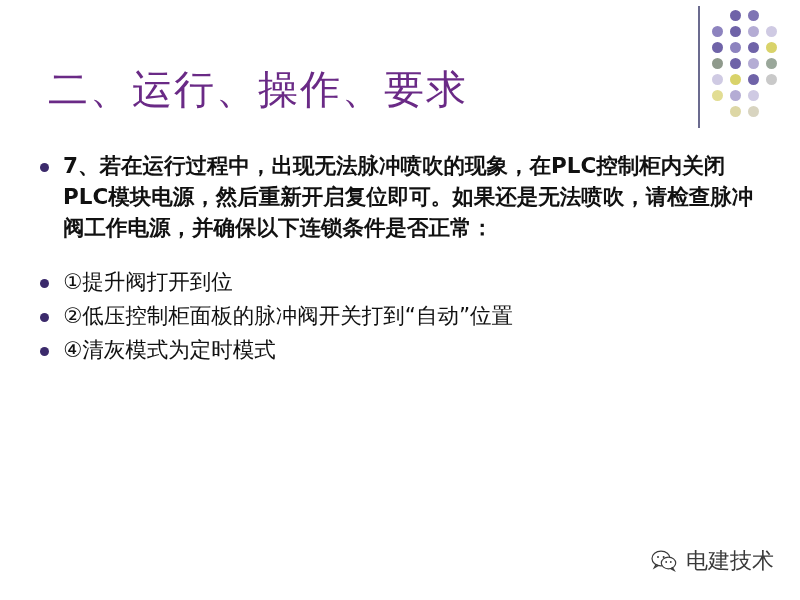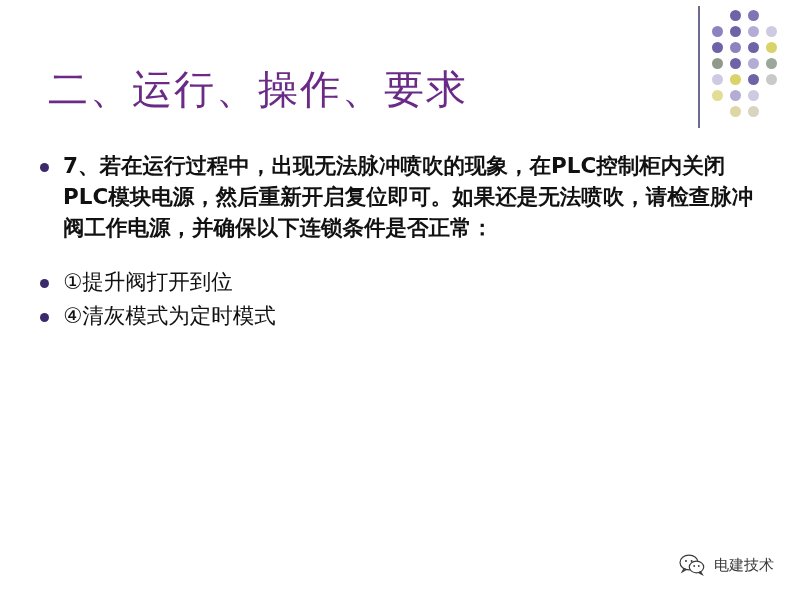--- a/index.html
+++ b/index.html
@@ -101,21 +101,21 @@
     align-items: center;
   }
   .wechat-icon {
     width: 26px;
     height: 22px;
     margin-right: 9px;
     position: relative;
   }
   .footer-text {
     font-family: Liberation Sans, sans-serif;
-    font-size: 15px;
+    font-size: 22px;
     color: #3a3a3a;
   }
 </style>
 </head>
 <body>
 
 <div class="slide">
 
   <div class="vrule"></div>
 
@@ -159,20 +159,24 @@
     <div class="bullet-row">
       <span class="bullet-dot"></span>
       <span class="bullet-text bold">7、若在运行过程中，出现无法脉冲喷吹的现象，在PLC控制柜内关闭PLC模块电源，然后重新开启复位即可。如果还是无法喷吹，请检查脉冲阀工作电源，并确保以下连锁条件是否正常：</span>
     </div>
 
     <div class="bullet-row item-indent">
       <span class="bullet-dot"></span>
       <span class="bullet-text">①提升阀打开到位</span>
     </div>
 
+    <div class="bullet-row item-indent">
+      <span class="bullet-dot"></span>
+      <span class="bullet-text">②低压控制柜面板的脉冲阀开关打到“自动”位置</span>
+    </div>
 
 
     <div class="bullet-row item-indent">
       <span class="bullet-dot"></span>
       <span class="bullet-text">④清灰模式为定时模式</span>
     </div>
 
   </div>
 
   <div class="footer">

